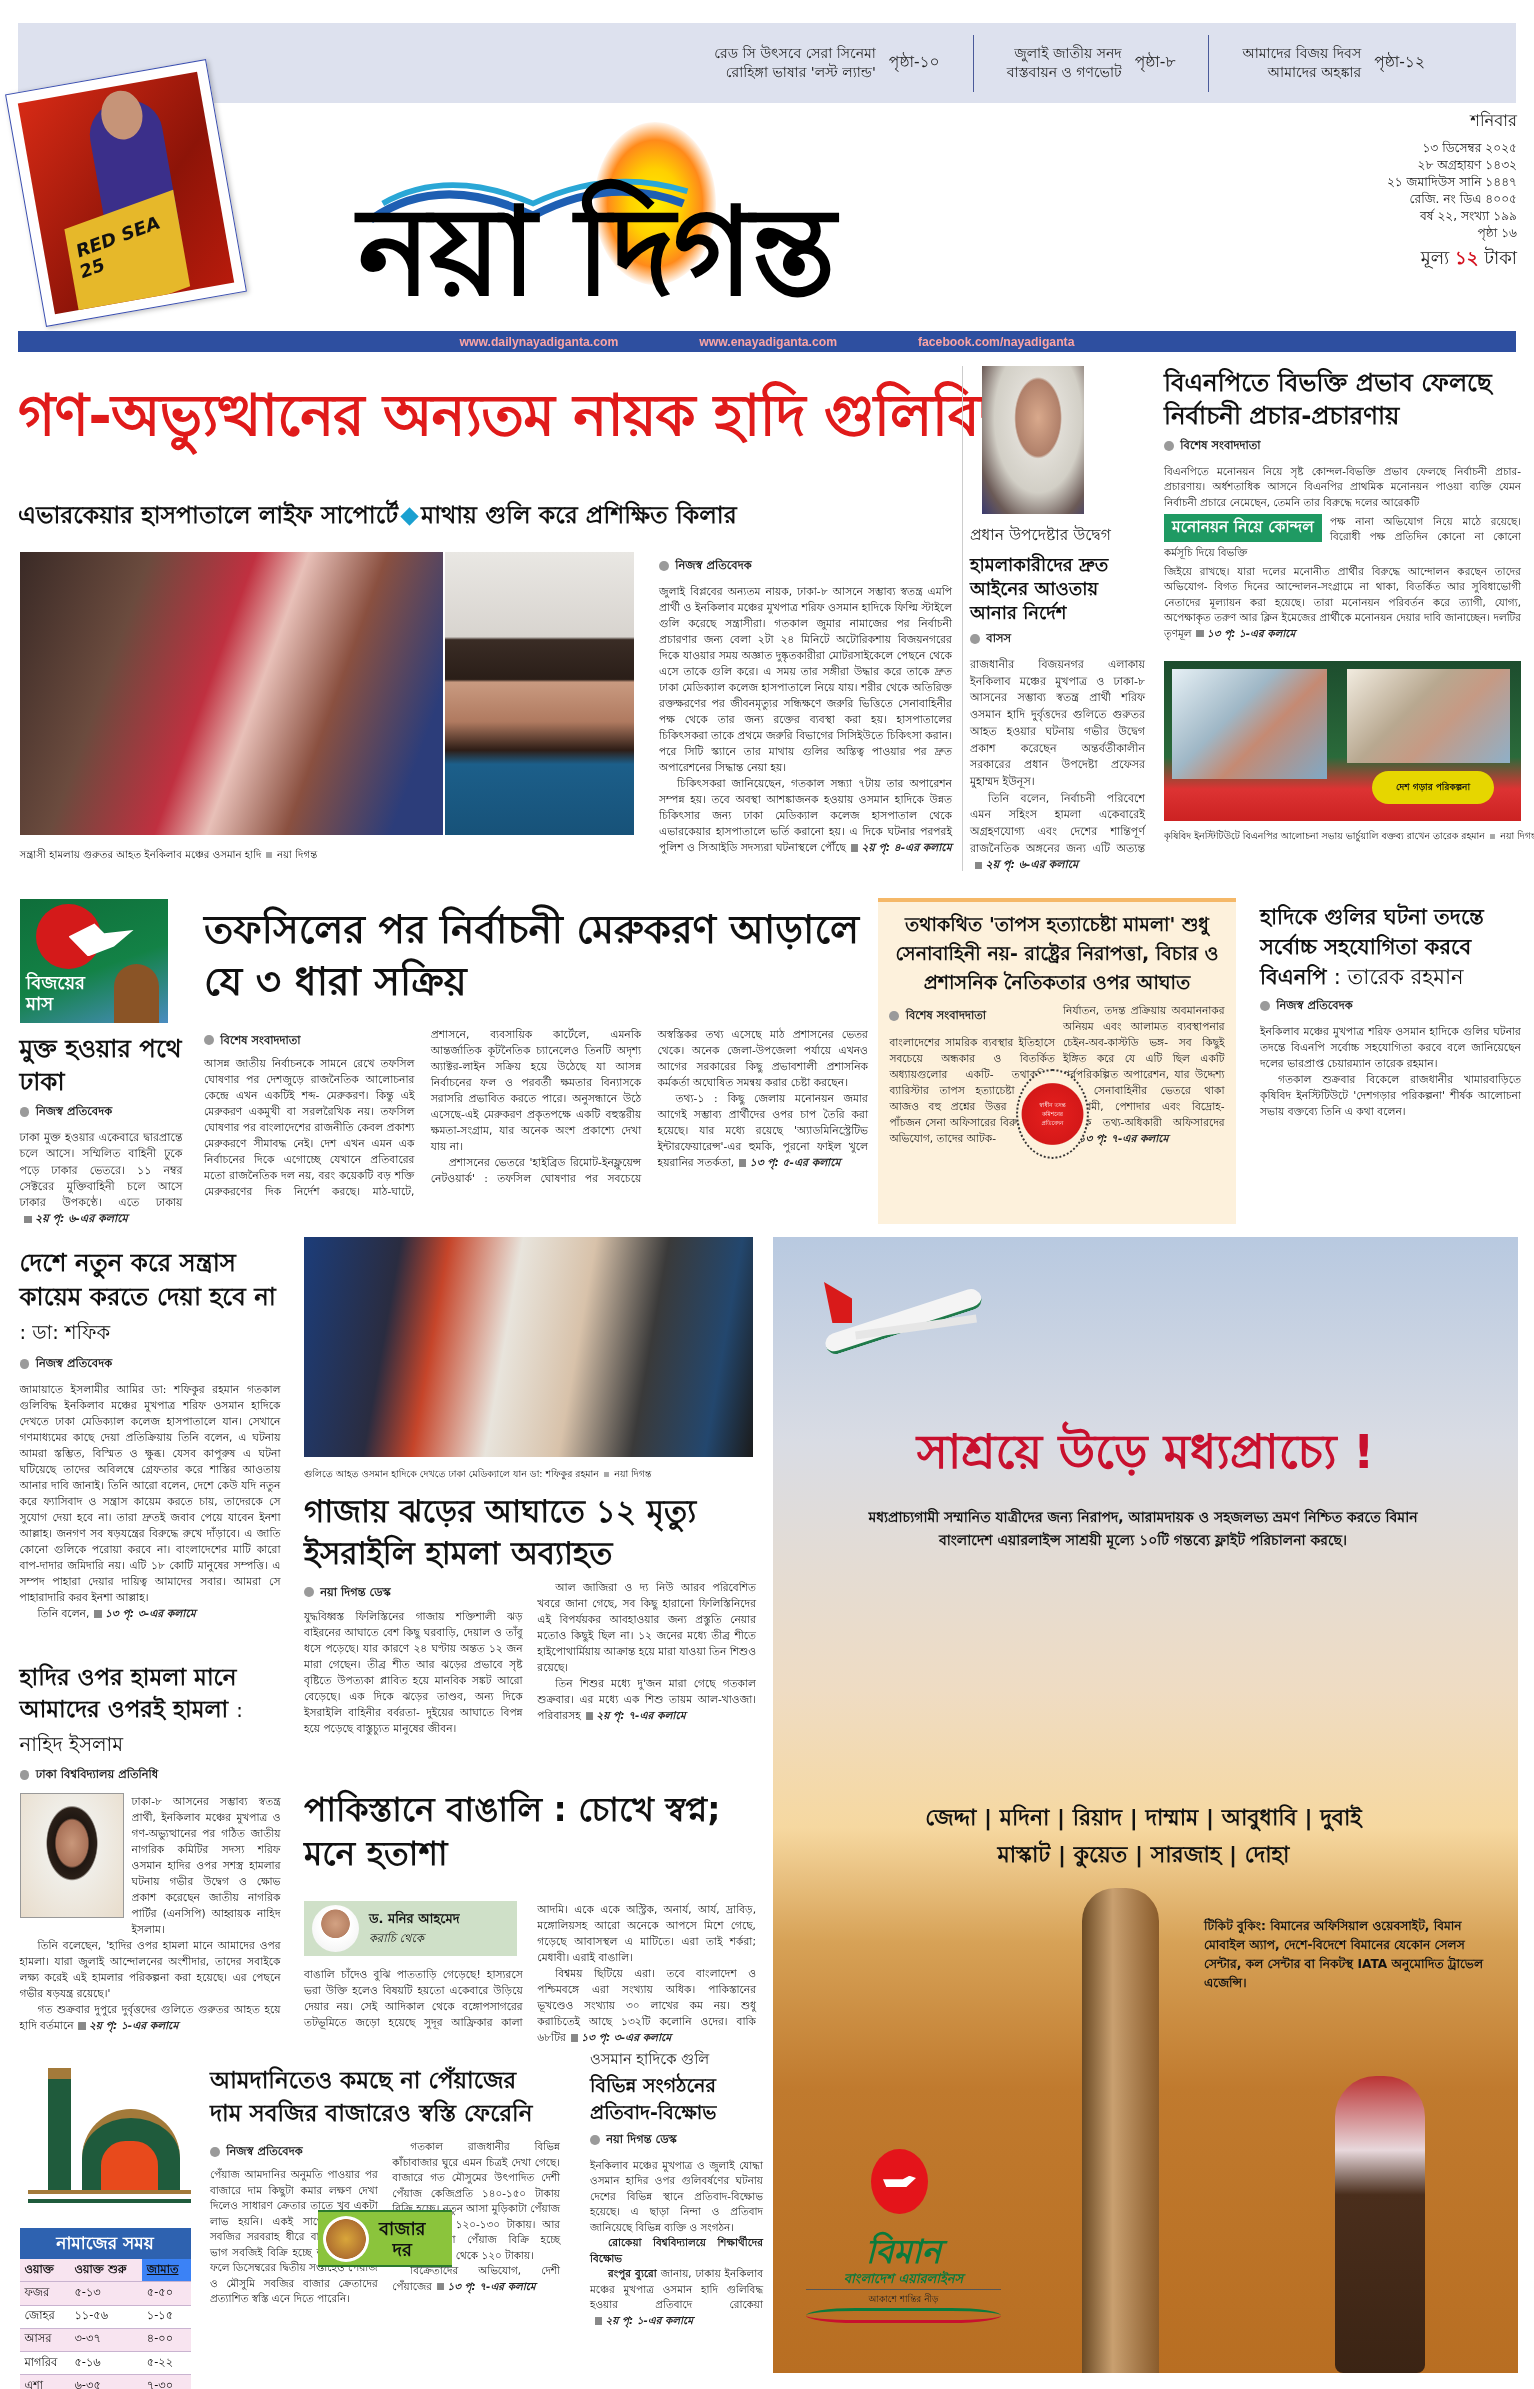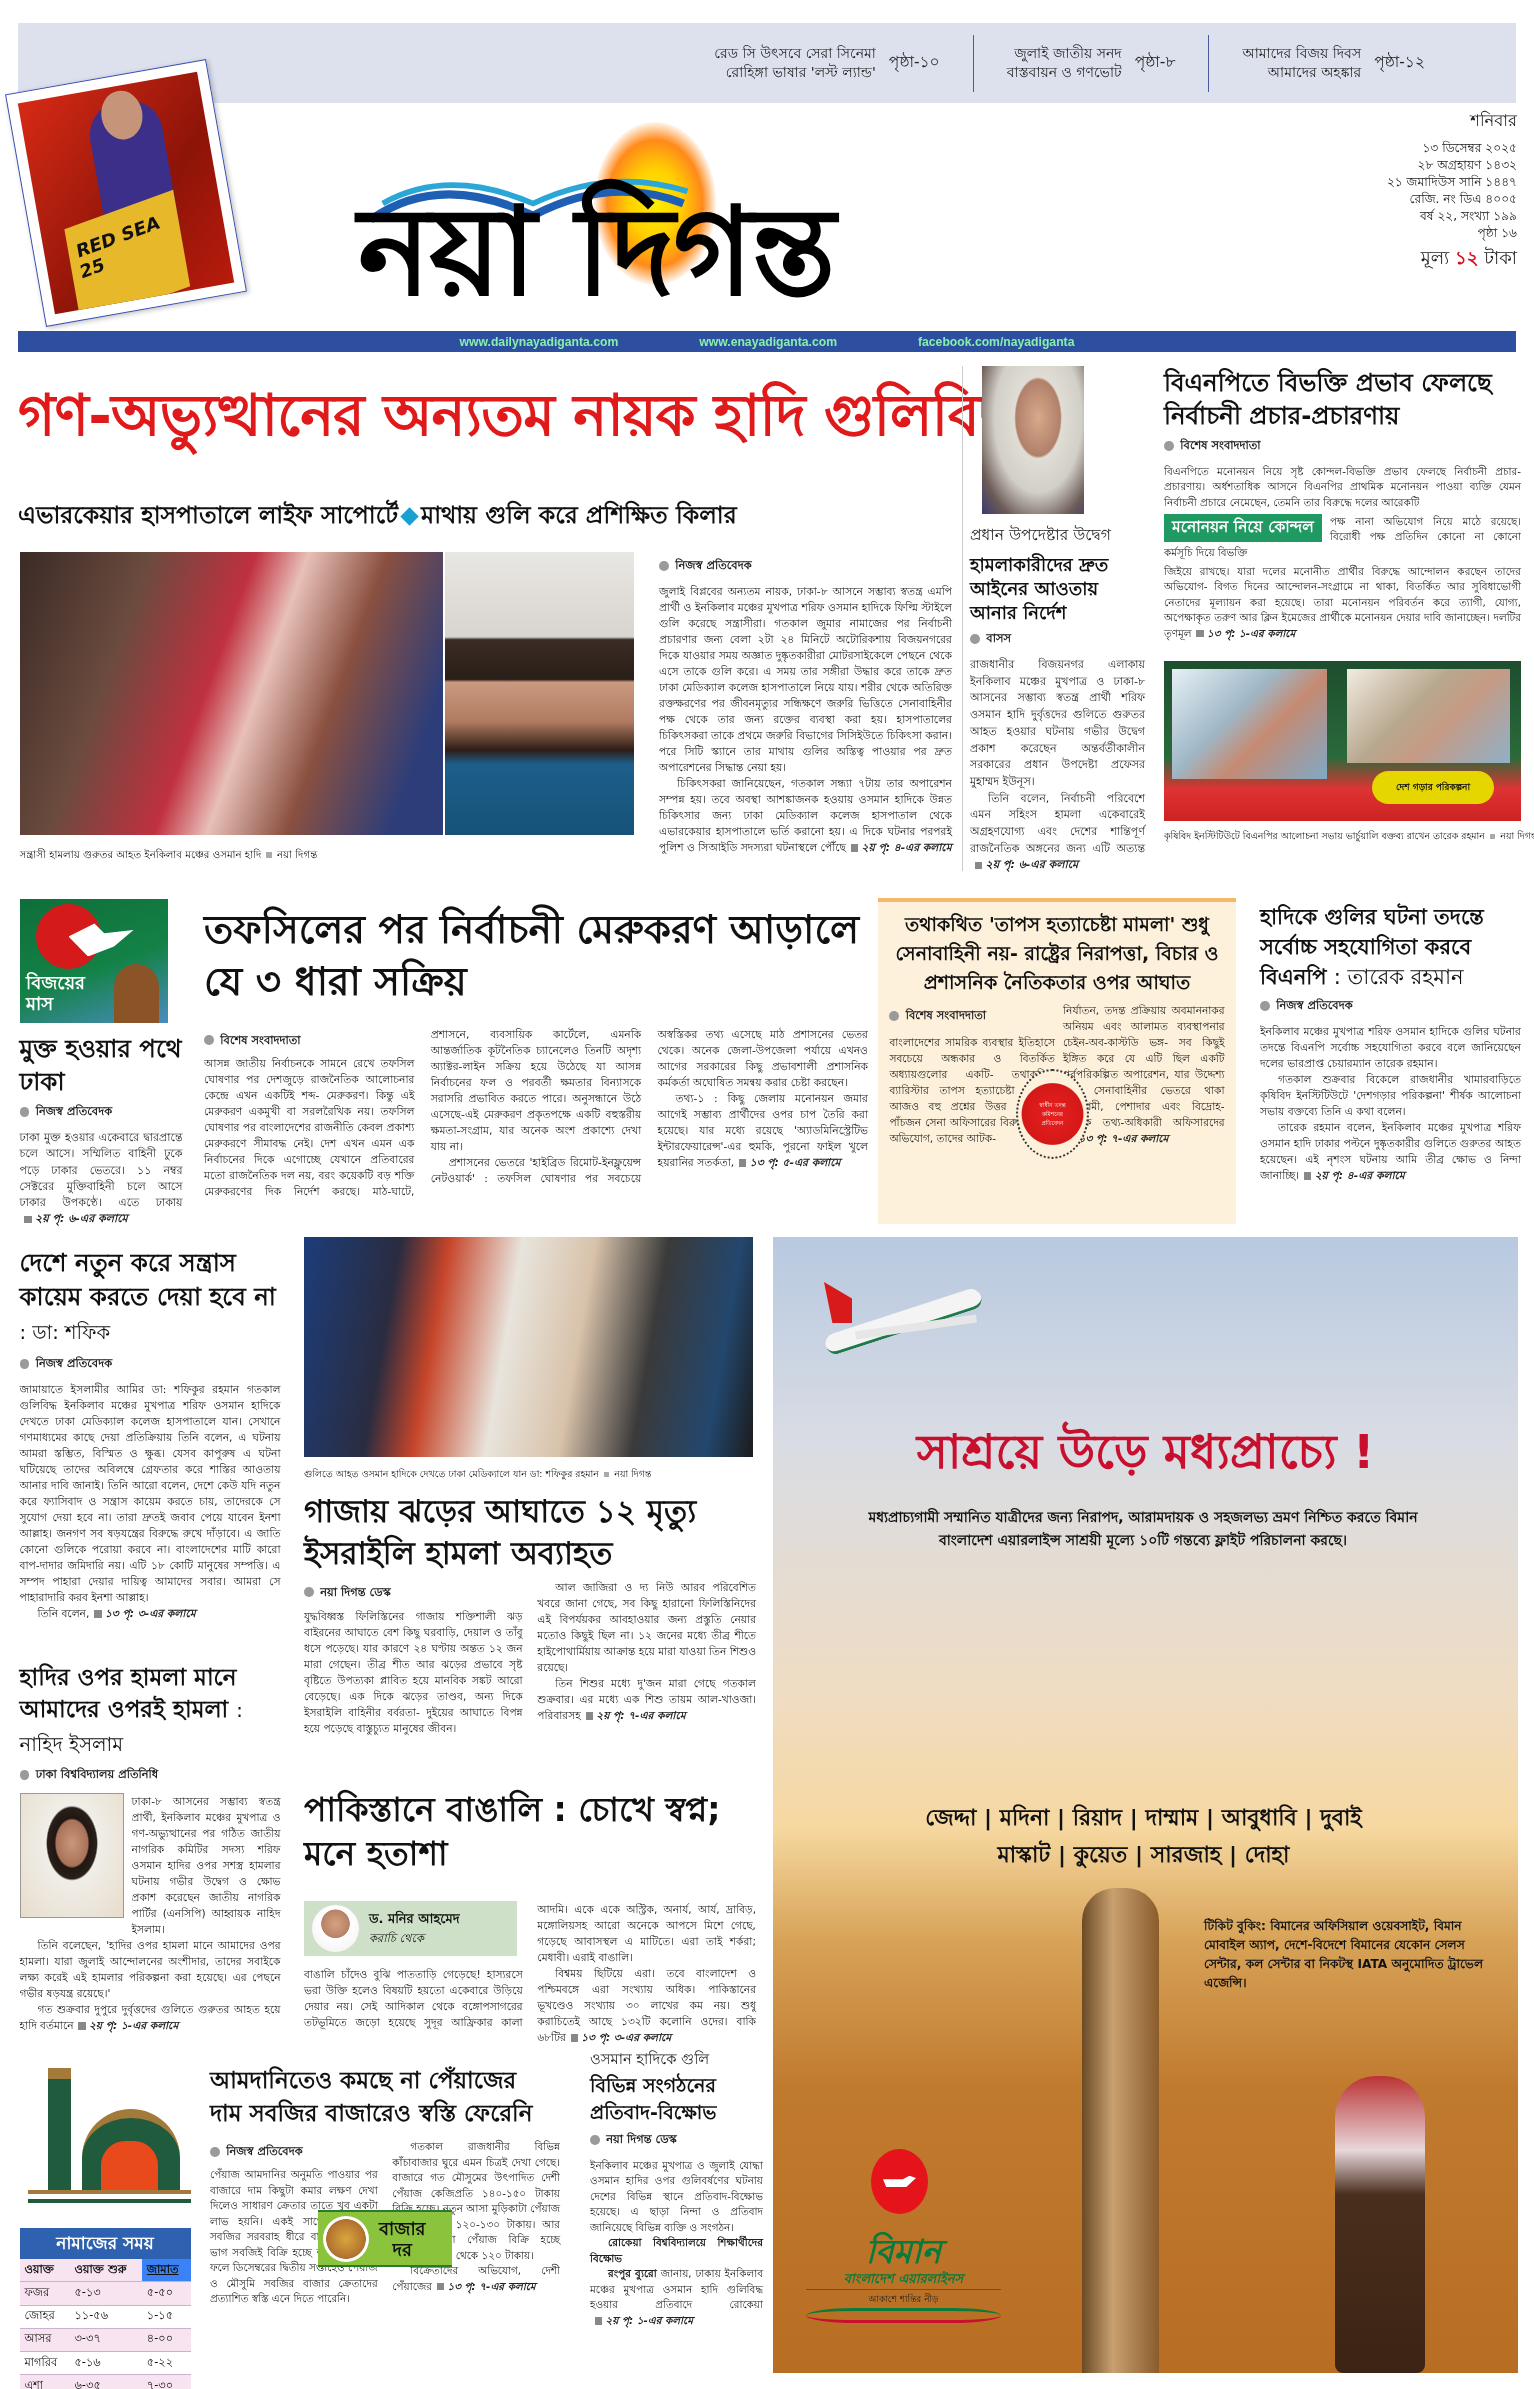--- a/index.html
+++ b/index.html
@@ -23,21 +23,21 @@
 #topstrip{left:18px;top:23px;width:1498px;height:80px;background:#dde1ee;display:flex;align-items:center;justify-content:flex-end;padding-right:58px}
 .teaser{display:flex;align-items:center;gap:13px;padding:0 33px;height:57px}
 .teaser + .teaser{border-left:1.6px solid #4a5a9a}
 .teaser .t{font-size:14px;line-height:19.5px;text-align:right;color:#222}
 .teaser .pg{font-size:15.5px;color:#222}
 
 #datebox{right:18px;top:112px;width:187px;text-align:right;font-size:12.2px;line-height:17px;color:#222}
 #datebox .day{font-size:16.3px;margin-bottom:11.4px}
 #datebox .price{font-size:18px;margin-top:6.5px}
 #datebox .price b{color:#d4101e}
-#urlbar{left:18px;top:331px;width:1498px;height:21px;background:#2e4fa0;display:flex;align-items:center;justify-content:center;gap:81px;color:#86efac;font-size:12.2px;font-weight:bold;font-family:"Liberation Sans",sans-serif}
+#urlbar{left:18px;top:331px;width:1498px;height:21px;background:#2e4fa0;display:flex;align-items:center;justify-content:center;gap:81px;color:#fca5a5;font-size:12.2px;font-weight:bold;font-family:"Liberation Sans",sans-serif}
 
 .rule-v{position:absolute;width:0.8px;background:#ccc}
 .tapos{background:#fdf1dc;border-top:4.9px solid #f5b868}
 .green-tag{background:#1f9a63;color:#fff;font-weight:bold;font-size:18px;padding:8.1px 11.4px;display:inline-block}
 table.prayer{border-collapse:collapse;width:100%;font-size:11.4px}
 table.prayer td{padding:1.6px 4.9px;border-bottom:0.8px solid #c9b3d0}
 table.prayer tr:nth-child(even){background:#f8e4f0}
 </style>
 </head>
 <body>
@@ -208,21 +208,20 @@
 
 <div class="abs" style="left:1260px;top:902px;width:261px">
   <div class="hl" style="font-size:21px;line-height:30px"><span>হাদিকে গুলির ঘটনা তদন্তে সর্বোচ্চ সহযোগিতা করবে বিএনপি</span> <span style="font-weight:normal">: তারেক রহমান</span></div>
   <div class="byline">
       <span class="dot"></span>
       <span>নিজস্ব প্রতিবেদক</span>
     </div>
   <div class="body-text" style="font-size:10.7px;line-height:16px">
     <p>ইনকিলাব মঞ্চের মুখপাত্র শরিফ ওসমান হাদিকে গুলির ঘটনার তদন্তে বিএনপি সর্বোচ্চ সহযোগিতা করবে বলে জানিয়েছেন দলের ভারপ্রাপ্ত চেয়ারম্যান তারেক রহমান।</p>
     <p>গতকাল শুক্রবার বিকেলে রাজধানীর খামারবাড়িতে কৃষিবিদ ইনস্টিটিউটে 'দেশগড়ার পরিকল্পনা' শীর্ষক আলোচনা সভায় বক্তব্যে তিনি এ কথা বলেন।</p>
-    <p><span>তারেক রহমান বলেন, ইনকিলাব মঞ্চের মুখপাত্র শরিফ ওসমান হাদি ঢাকার পল্টনে দুষ্কৃতকারীর গুলিতে গুরুতর আহত হয়েছেন। এই নৃশংস ঘটনায় আমি তীব্র ক্ষোভ ও নিন্দা জানাচ্ছি।</span><span class="jump"><span class="sq"></span><span>২য় পৃ: ৪-এর কলামে</span></span></p>
   </div>
 </div>
 
 <div class="abs" style="left:19.5px;top:1246px;width:261px">
   <div class="hl" style="font-size:24.4px;line-height:34px"><span>দেশে নতুন করে সন্ত্রাস কায়েম করতে দেয়া হবে না</span> <span style="font-weight:normal;font-size:19.5px">: ডা: শফিক</span></div>
   <div class="byline">
       <span class="dot"></span>
       <span>নিজস্ব প্রতিবেদক</span>
     </div>
   <div class="body-text" style="font-size:10.7px;line-height:16px">

